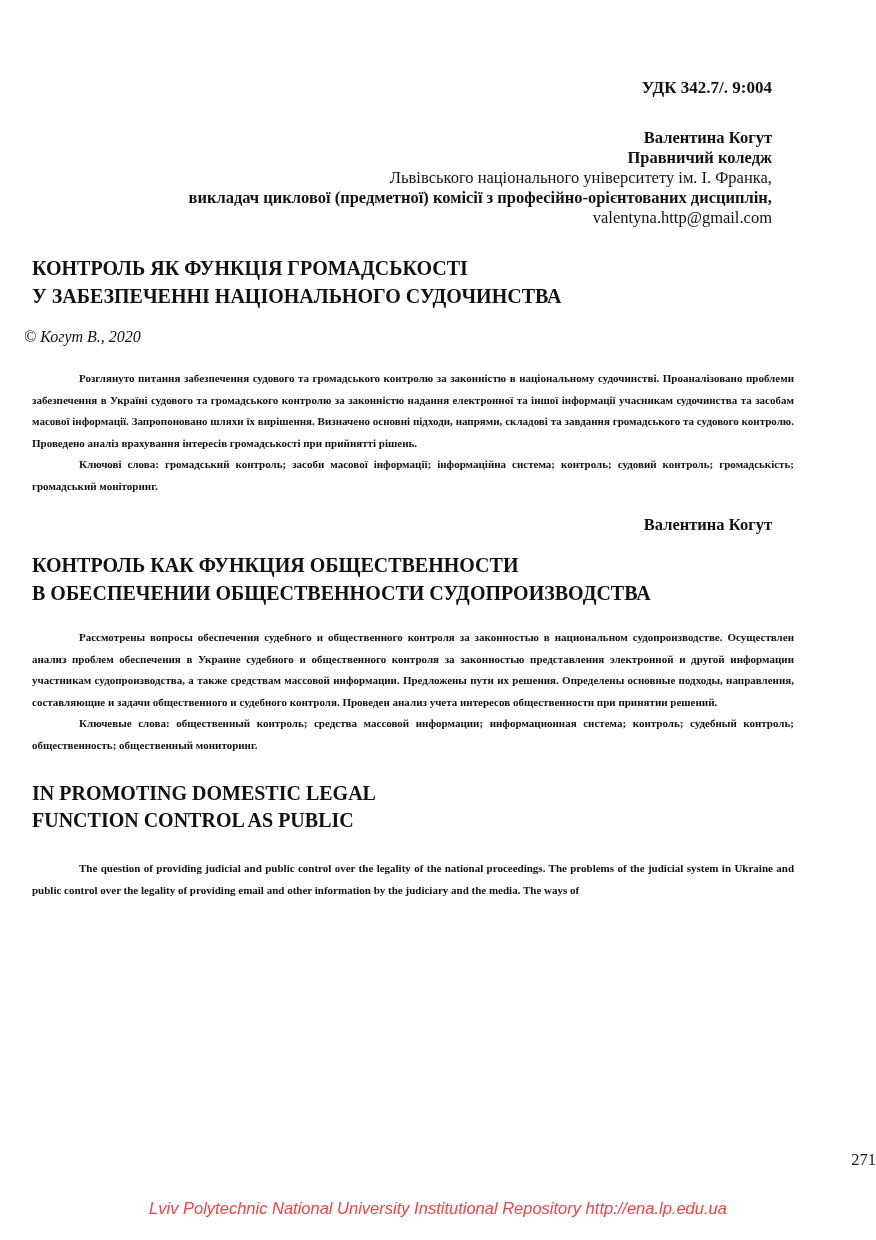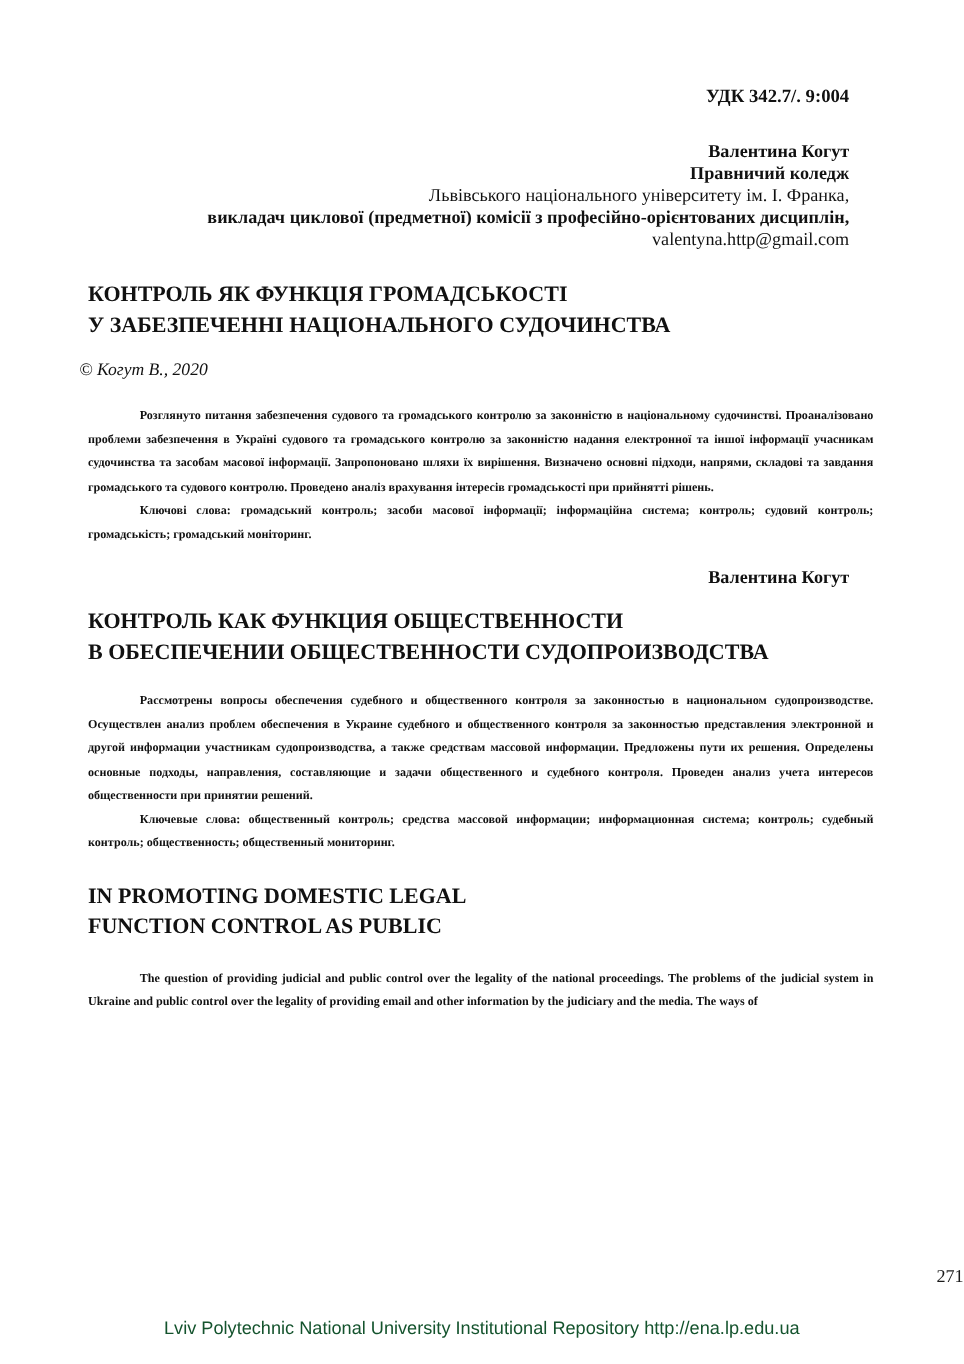--- a/index.html
+++ b/index.html
@@ -11,21 +11,21 @@
     position: relative;
     width: 876px;
     height: 1240px;
     background: #ffffff;
     color: #111111;
     font-family: "Liberation Serif", serif;
     overflow: hidden;
     box-sizing: border-box;
   }
   .content {
-    padding: 78px 82px 0 80px;
+    padding: 78px 82px 0 32px;
   }
   .udc {
     text-align: right;
     font-weight: bold;
     font-size: 17px;
     padding-right: 22px;
   }
   .author-block {
     margin-top: 30px;
     text-align: right;
@@ -82,21 +82,22 @@
     font-size: 16.5px;
     color: #1a1a1a;
   }
   .footer-repository {
     position: absolute;
     left: 0; right: 0;
     bottom: 22px;
     text-align: center;
     font-family: "Liberation Sans", sans-serif;
     font-size: 16.5px;
-    color: #14532d;
+    color: #ef4444;
+    font-style: italic;
   }
 </style>
 </head>
 <body>
 
 <div class="page">
   <div class="content">
 
     <div class="udc">УДК 342.7/. 9:004</div>
 

